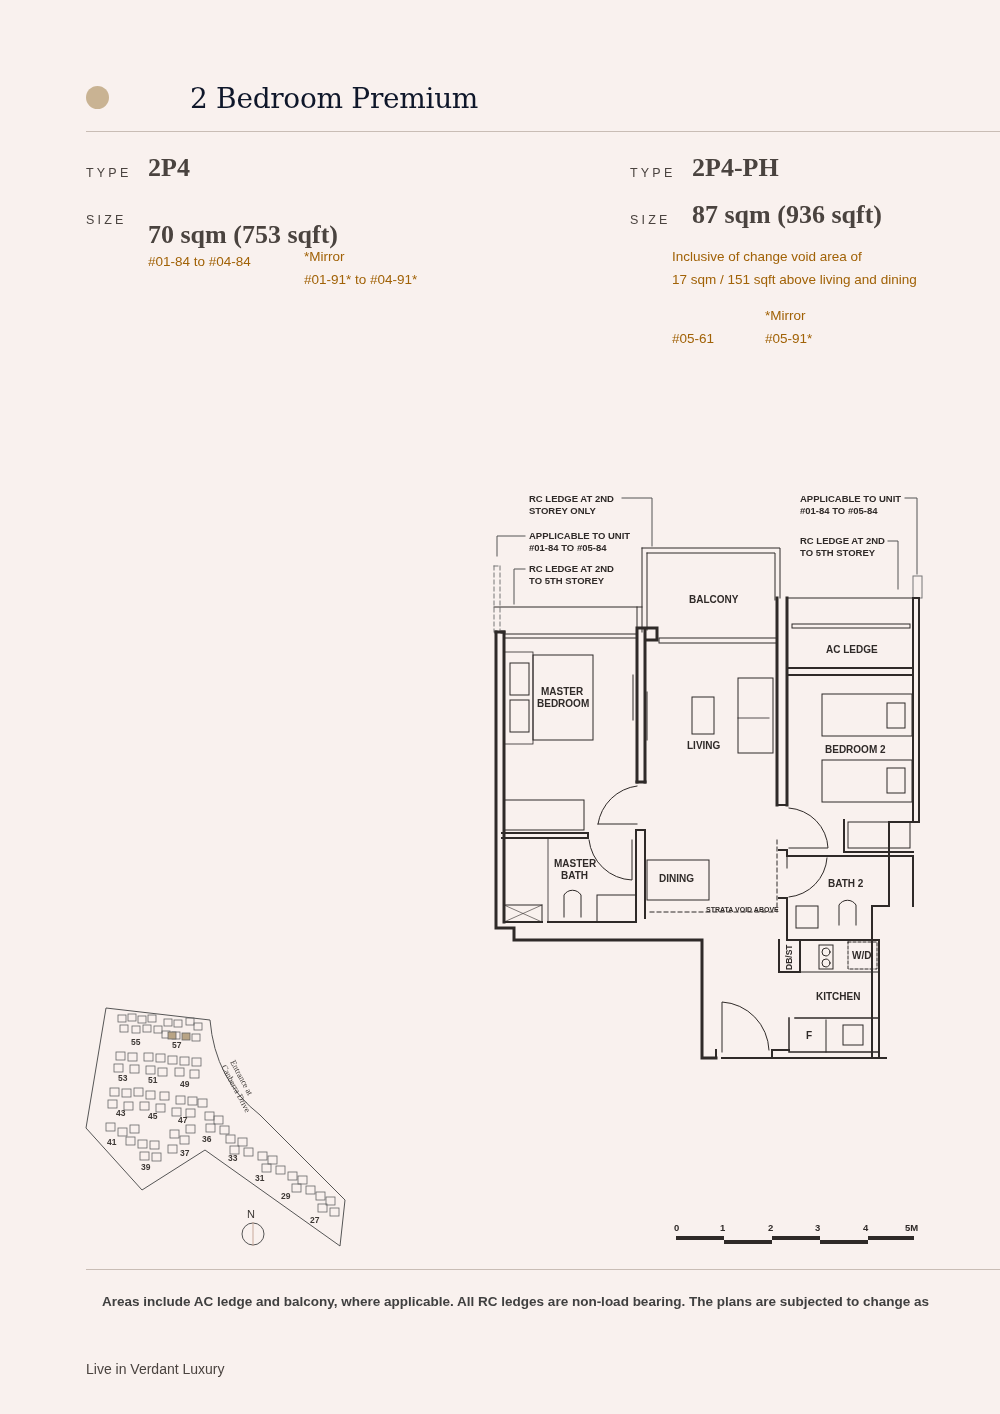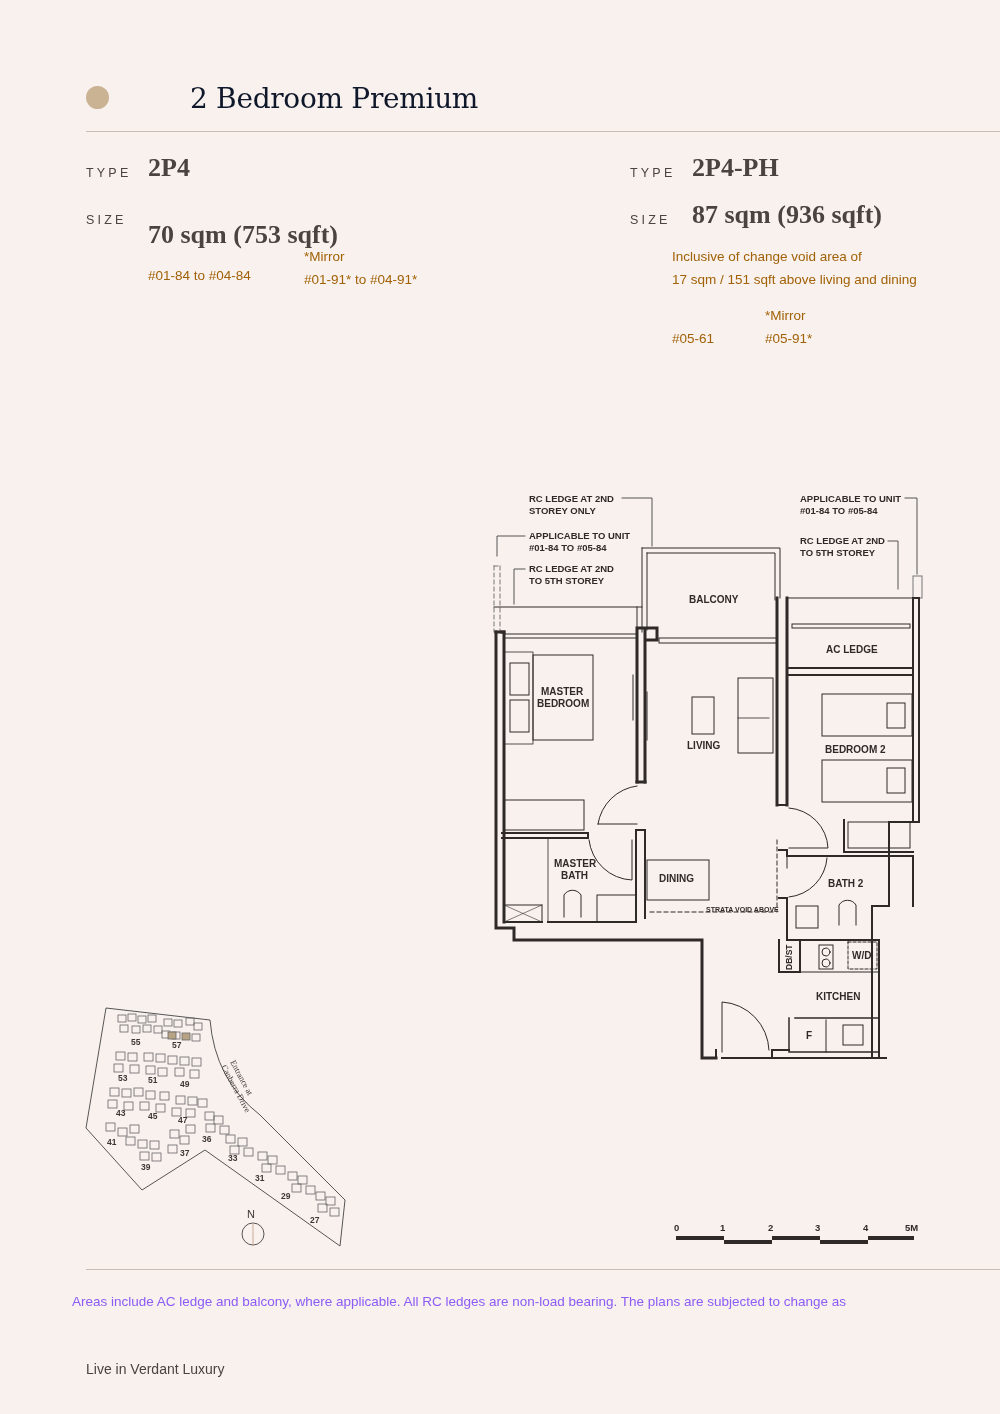--- a/index.html
+++ b/index.html
@@ -13,37 +13,37 @@
   }
   .abs { position: absolute; }
   .dot { left: 86px; top: 86px; width: 23px; height: 23px; border-radius: 50%; background: #c9b393; }
   .title { left: 151px; top: 82px; font-family: "DejaVu Serif", serif; font-size: 28px; color: #0f172a; letter-spacing: -0.3px; margin-left: 39px; }
   .rule { left: 86px; width: 914px; height: 1px; background: #c9bdb5; }
   .lbl { font-size: 12.5px; letter-spacing: 3.2px; color: #4a433f; }
   .val { font-family: "Liberation Serif", serif; font-size: 26px; color: #4a433f; font-weight: bold; }
   .small { font-size: 13.5px; color: #a16207; }
   .plan-text { font-family: "Liberation Sans", sans-serif; font-weight: bold; font-size: 10px; fill: #2f2a28; }
   .note-text { font-family: "Liberation Sans", sans-serif; font-weight: bold; font-size: 9.5px; fill: #2f2a28; }
-  .footer { left: 72px; top: 1290px; width: 860px; font-size: 13.5px; line-height: 23px; color: #8b5cf6; }
+  .footer { left: 102px; top: 1290px; width: 860px; font-size: 13.5px; line-height: 23px; color: #404040; font-weight: bold; }
   .tagline { left: 86px; top: 1361px; font-size: 14px; color: #4a433f; }
   svg { position: absolute; overflow: visible; }
 </style>
 </head>
 <body>
 
 <div class="abs dot"></div>
 <div class="abs title">2 Bedroom Premium</div>
 <div class="abs rule" style="top:131px;"></div>
 
 <div class="abs lbl" style="left:86px; top:166px;">TYPE</div>
 <div class="abs val" style="left:148px; top:153px;">2P4</div>
 <div class="abs lbl" style="left:86px; top:213px;">SIZE</div>
 <div class="abs val" style="left:148px; top:200px;margin-top:20px;">70 sqm (753 sqft)</div>
 <div class="abs small" style="left:304px; top:249px;">*Mirror</div>
-<div class="abs small" style="left:148px; top:268px;">#01-84 to #04-84</div>
+<div class="abs small" style="left:148px; top:254px;">#01-84 to #04-84</div>
 <div class="abs small" style="left:304px; top:272px;">#01-91* to #04-91*</div>
 
 <div class="abs lbl" style="left:630px; top:166px;">TYPE</div>
 <div class="abs val" style="left:692px; top:153px;text-align:center;">2P4-PH</div>
 <div class="abs lbl" style="left:630px; top:213px;">SIZE</div>
 <div class="abs val" style="left:692px; top:200px;">87 sqm (936 sqft)</div>
 <div class="abs small" style="left:672px; top:249px;">Inclusive of change void area of</div>
 <div class="abs small" style="left:672px; top:272px;">17 sqm / 151 sqft above living and dining</div>
 <div class="abs small" style="left:765px; top:308px;">*Mirror</div>
 <div class="abs small" style="left:672px; top:331px;">#05-61</div>

